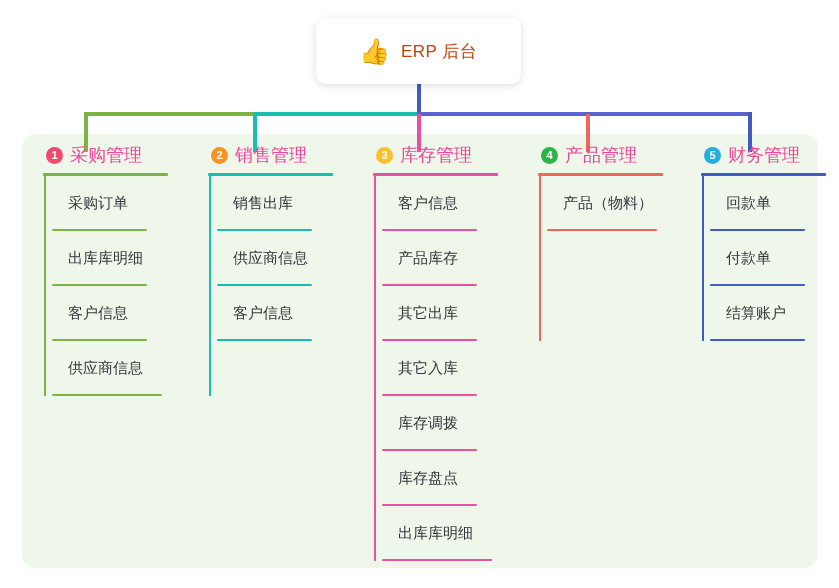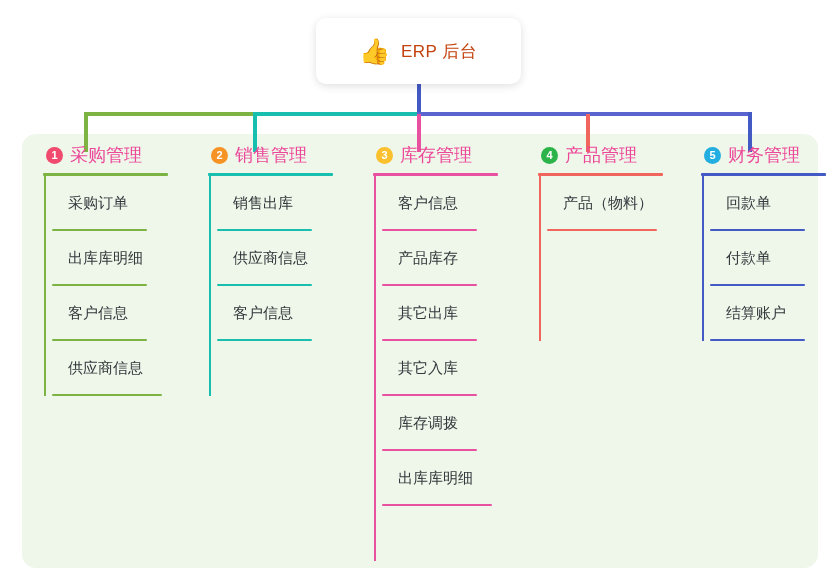--- a/index.html
+++ b/index.html
@@ -254,20 +254,24 @@
           <span class="leaf-rule" style="background: rgb(232, 81, 159);"></span>
         </div>
         <div class="leaf">
           <span class="leaf-text">其它入库</span>
           <span class="leaf-rule" style="background: rgb(232, 81, 159);"></span>
         </div>
         <div class="leaf">
           <span class="leaf-text">库存调拨</span>
           <span class="leaf-rule" style="background: rgb(232, 81, 159);"></span>
         </div>
+        <div class="leaf">
+          <span class="leaf-text">库存盘点</span>
+          <span class="leaf-rule" style="background: rgb(232, 81, 159);"></span>
+        </div>
         <div class="leaf wide">
           <span class="leaf-text">出库库明细</span>
           <span class="leaf-rule" style="background: rgb(232, 81, 159);"></span>
         </div>
       </div>
     </div>
 
     <div class="column col-3">
       <div class="col-head">
         <span class="badge" style="background: rgb(44, 179, 74);">4</span>

